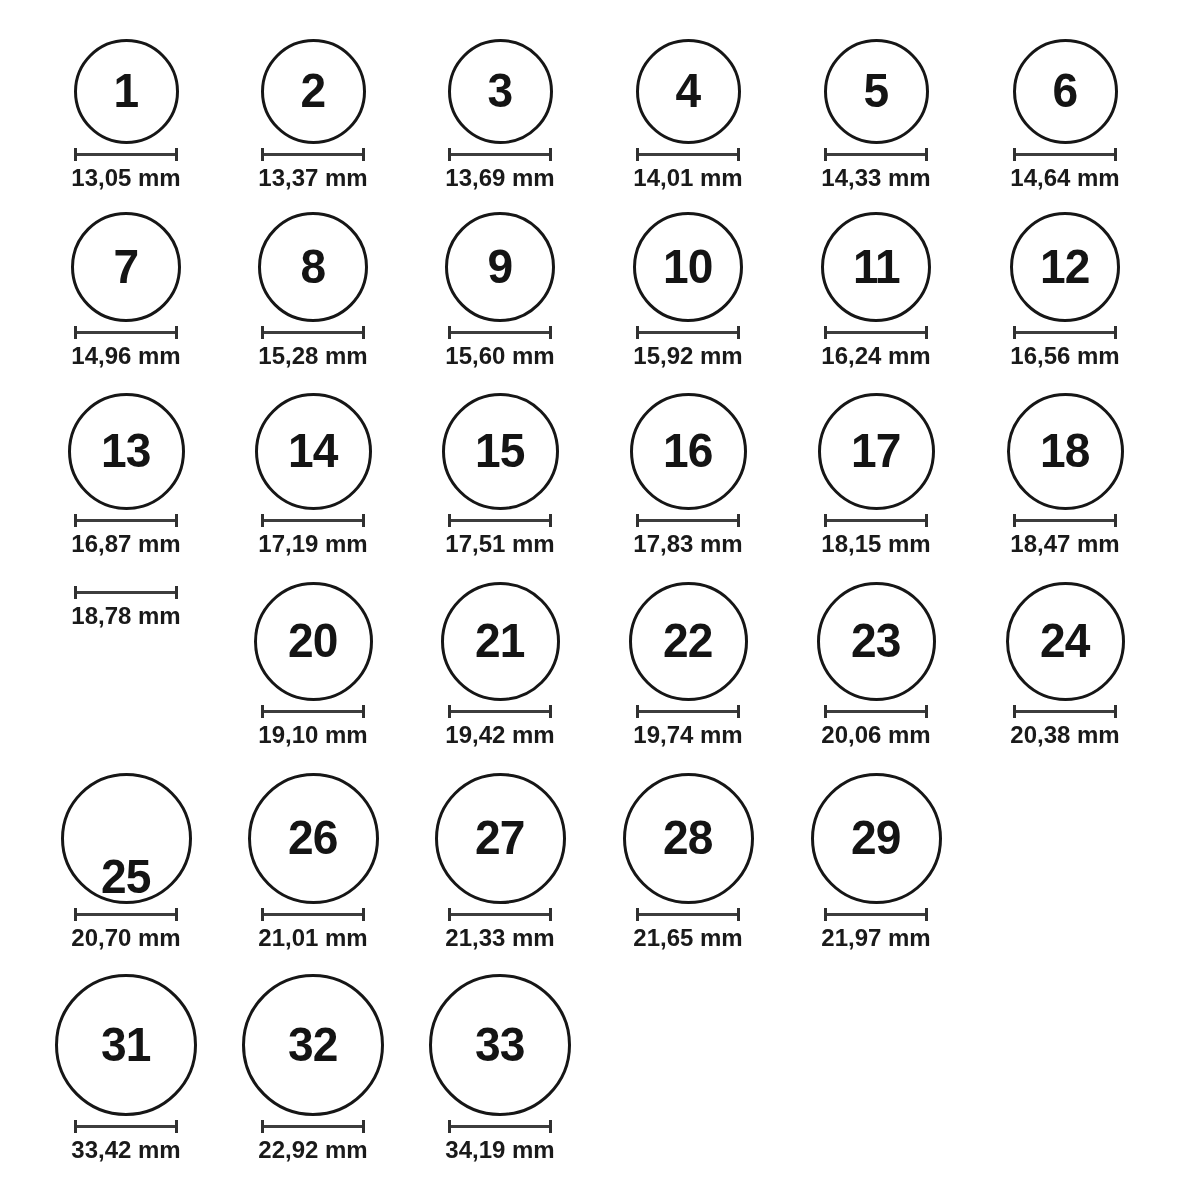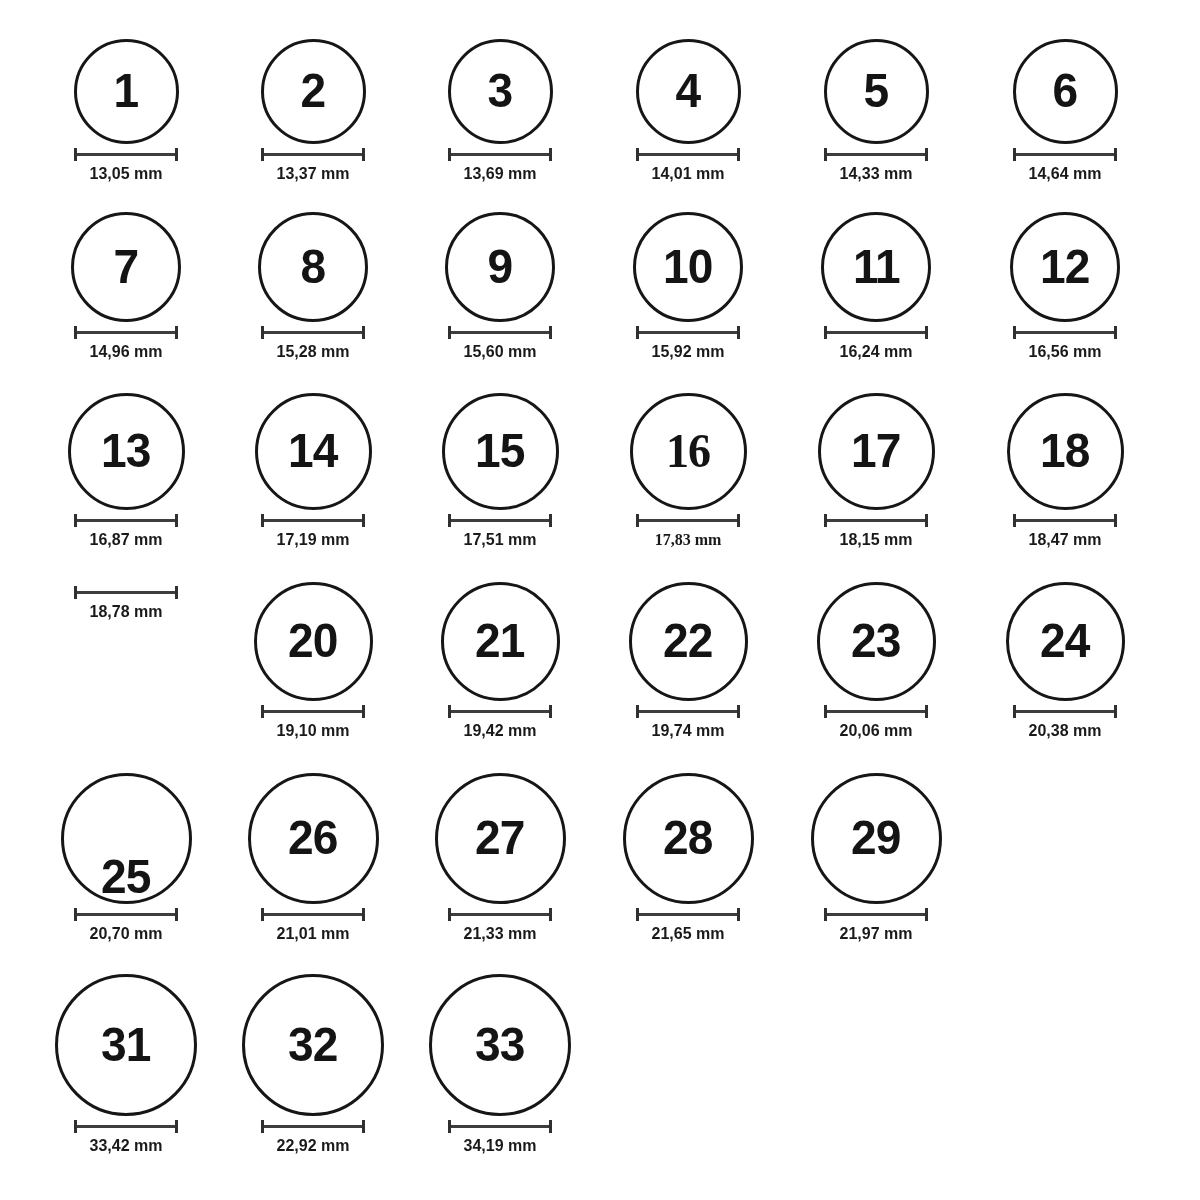--- a/index.html
+++ b/index.html
@@ -53,21 +53,21 @@
     background: #303030;
     flex: 0 0 auto;
   }
   .measure-bar {
     flex: 1 1 auto;
     height: 3px;
     background: #3d3d3d;
   }
   .diameter-label {
     margin-top: 4px;
-    font-size: 16px;
+    font-size: 24px;
     font-weight: 700;
     color: #1a1a1a;
     line-height: 1.1;
     white-space: nowrap;
     letter-spacing: 0px;
   }
 </style>
 </head>
 <body>
 
@@ -230,21 +230,21 @@
       <div class="ring-circle" style="width: 117px; height: 117px;">
         <span class="ring-number">15</span>
       </div>
       <div class="measure-line">
         <span class="measure-tick"></span>
         <span class="measure-bar"></span>
         <span class="measure-tick"></span>
       </div>
       <div class="diameter-label">17,51 mm</div>
     </div>
-    <div class="ring-item" style="left: 603px; top: 392.5px; font-family: Liberation Serif, serif;">
+    <div class="ring-item" style="left: 603px; top: 392.5px;">
       <div class="ring-circle" style="width: 117px; height: 117px;">
         <span class="ring-number">16</span>
       </div>
       <div class="measure-line">
         <span class="measure-tick"></span>
         <span class="measure-bar"></span>
         <span class="measure-tick"></span>
       </div>
       <div class="diameter-label">17,83 mm</div>
     </div>

